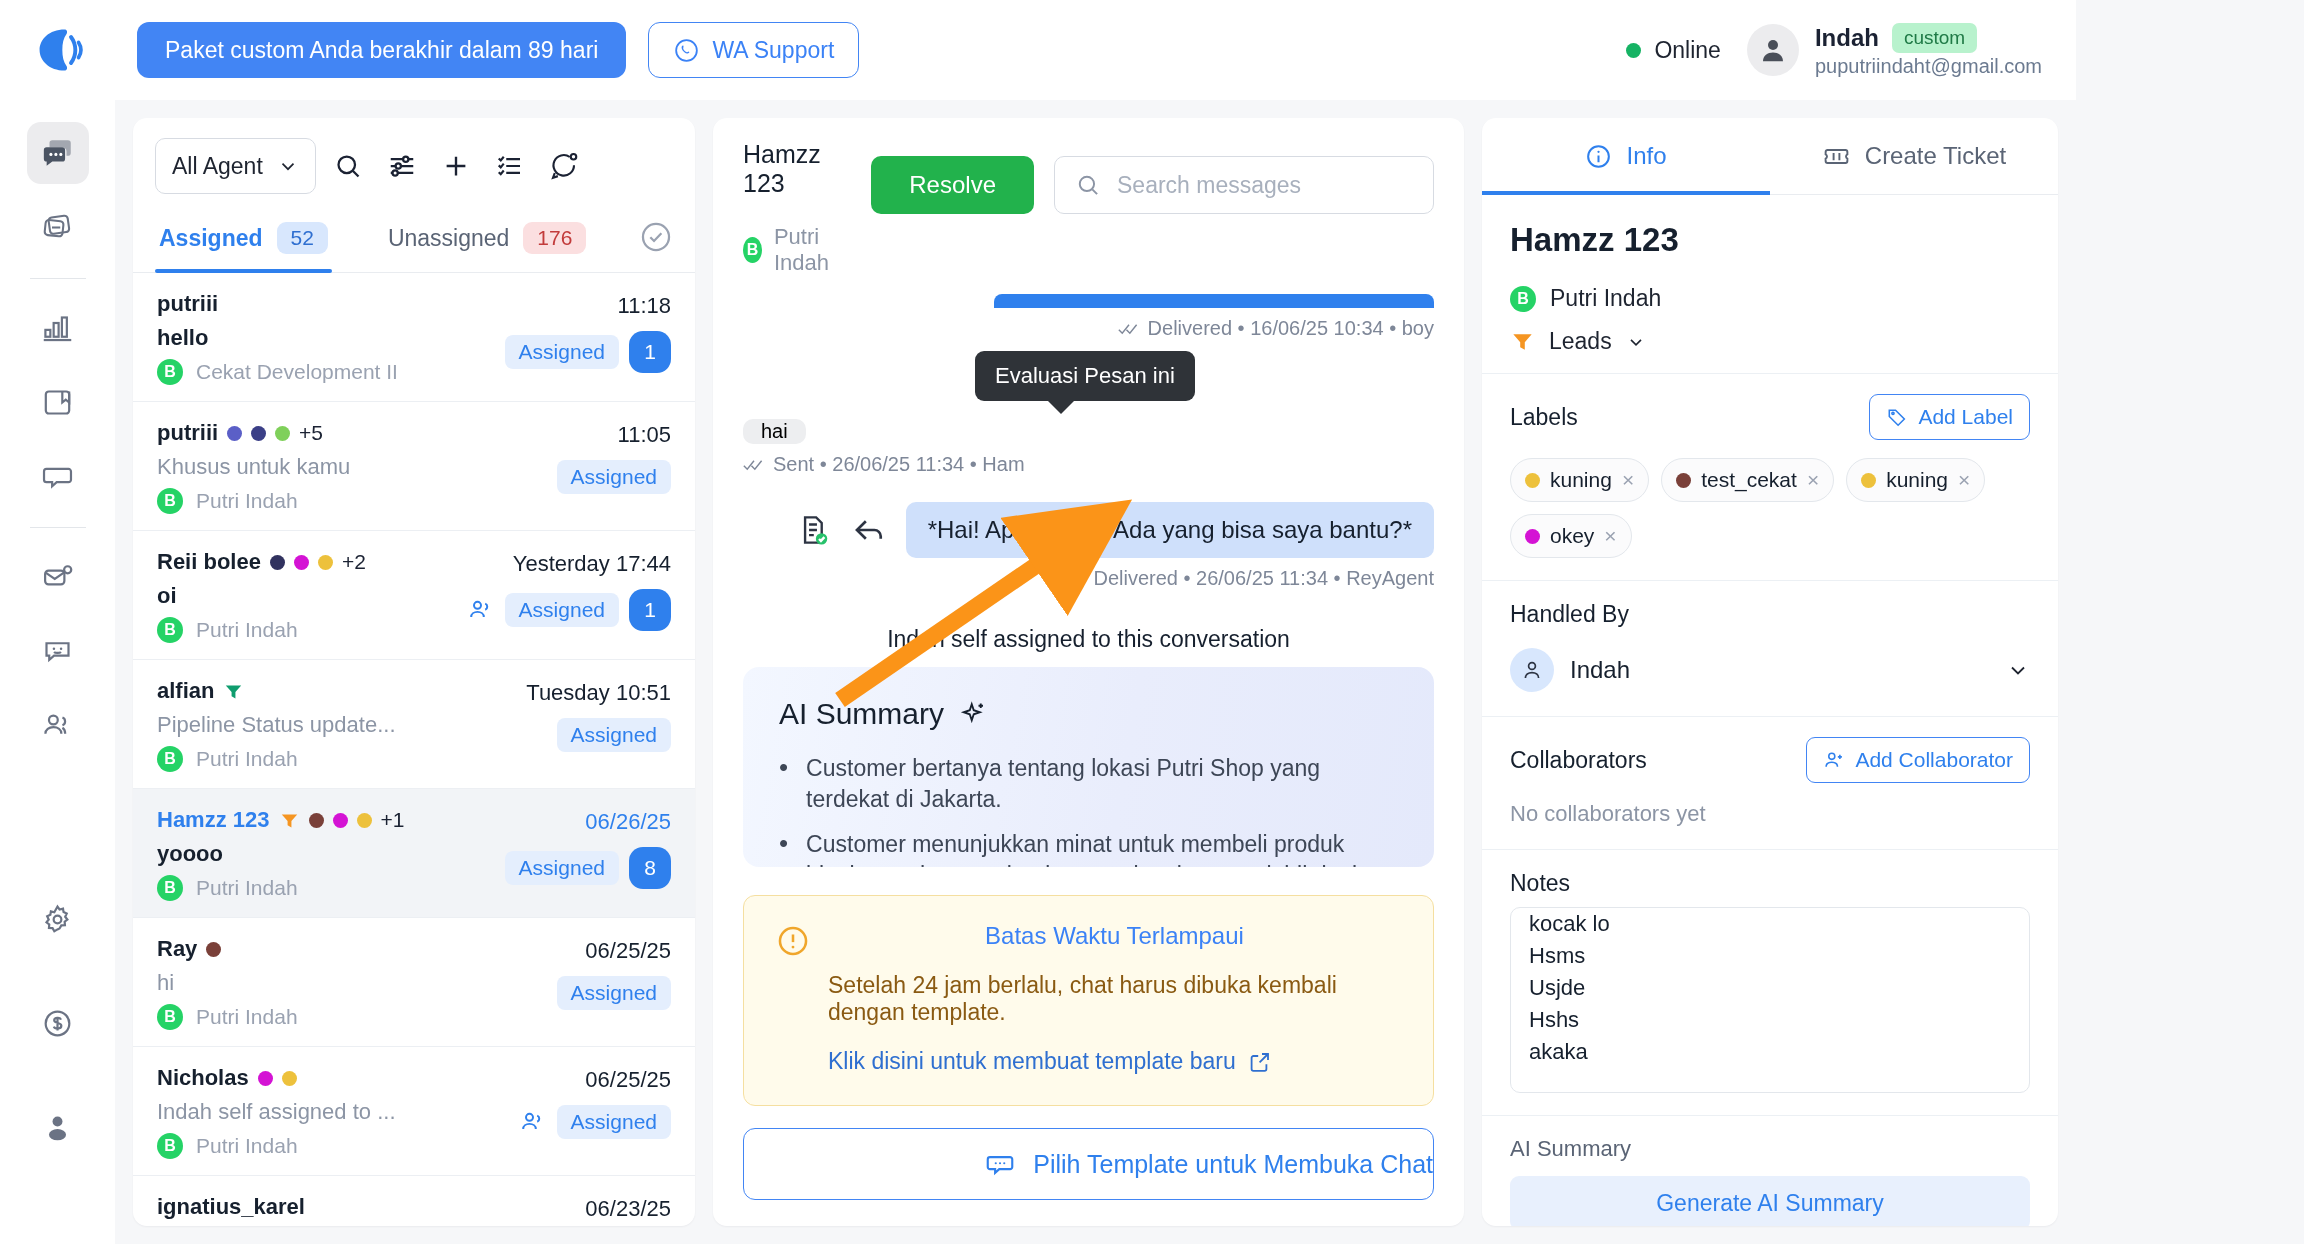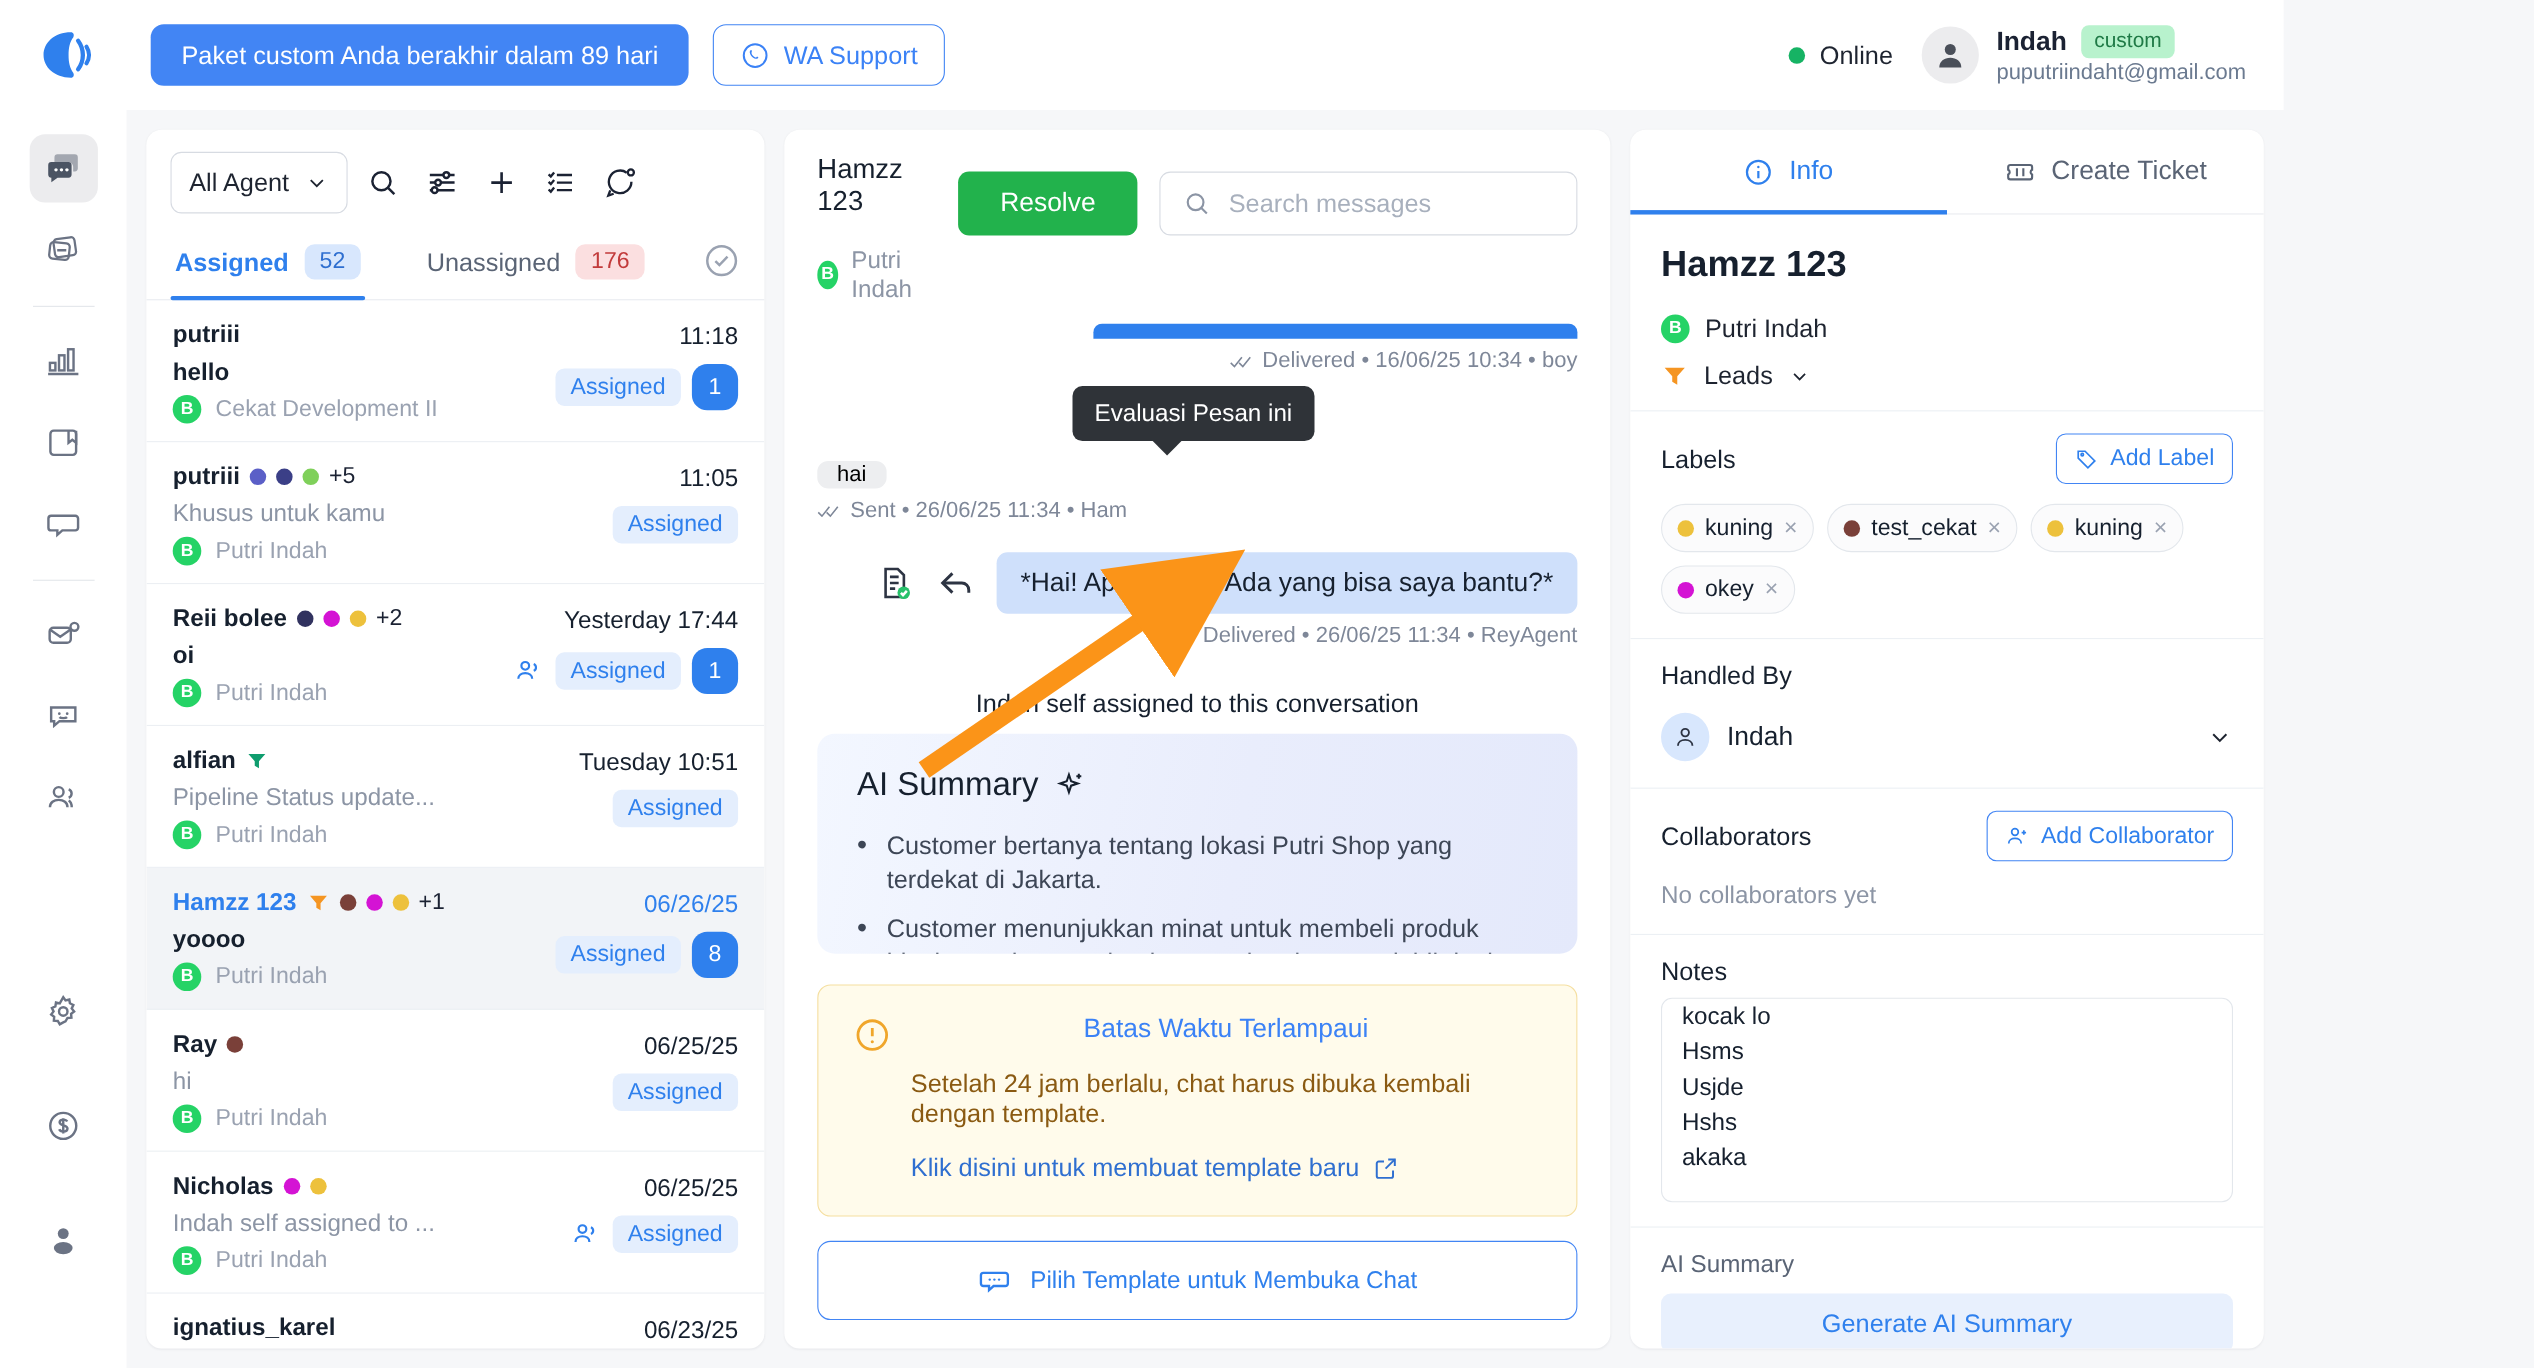--- a/index.html
+++ b/index.html
@@ -170,22 +170,22 @@
   .warn-box {
     border: 1.6px solid #f5dfa0; background: #fffbeb; border-radius: 12px;
     padding: 26px 32px 30px; display:flex; gap: 18px;
   }
   .warn-body { display:flex; flex-direction: column; gap: 22px; }
   .warn-title { font-size: 24px; color:#3b82f6;text-align:center; }
   .warn-text { font-size: 23px; color:#8a5a12; }
   .warn-link { font-size: 23px; color:#2f6fd0; display:flex; align-items:center; gap:12px; cursor:pointer; }
   .template-btn {
     margin-top: 22px; border: 1.6px solid #4285f4; background:#fff; border-radius: 12px;
-    height: 72px; display:flex; align-items:center; justify-content:center; gap: 18px;
-    color:#2f80ed; font-size: 22px; cursor:pointer;
+    height: 72px; display:flex; align-items:center; justify-content:flex-end; gap: 18px;
+    color:#2f80ed; font-size: 25px; cursor:pointer;
   }
 
   
   .info-panel {
     width: 576px; flex: 0 0 576px; margin: 18px 18px 18px 0; background: #fff;
     border-radius: 14px; display: flex; flex-direction: column; overflow: hidden;
     box-shadow: 0 1px 2px rgba(16,24,40,.05);
   }
   .info-tabs { display: flex; border-bottom: 1.4px solid #e9ecf0; }
   .info-tab {

